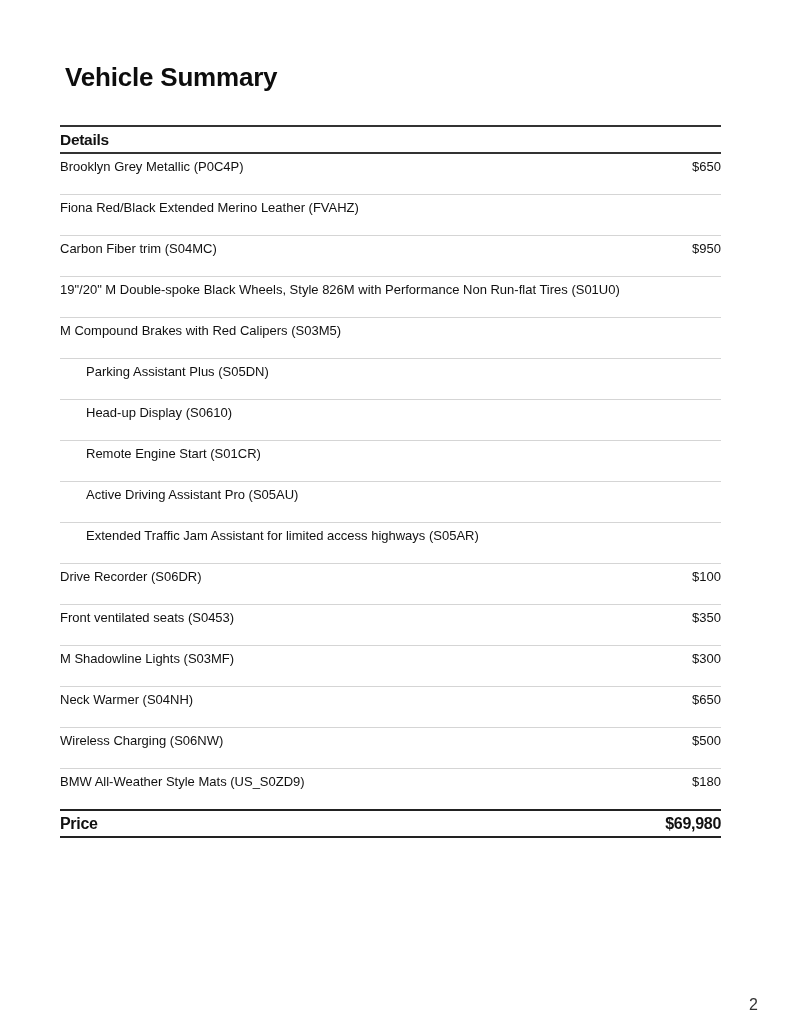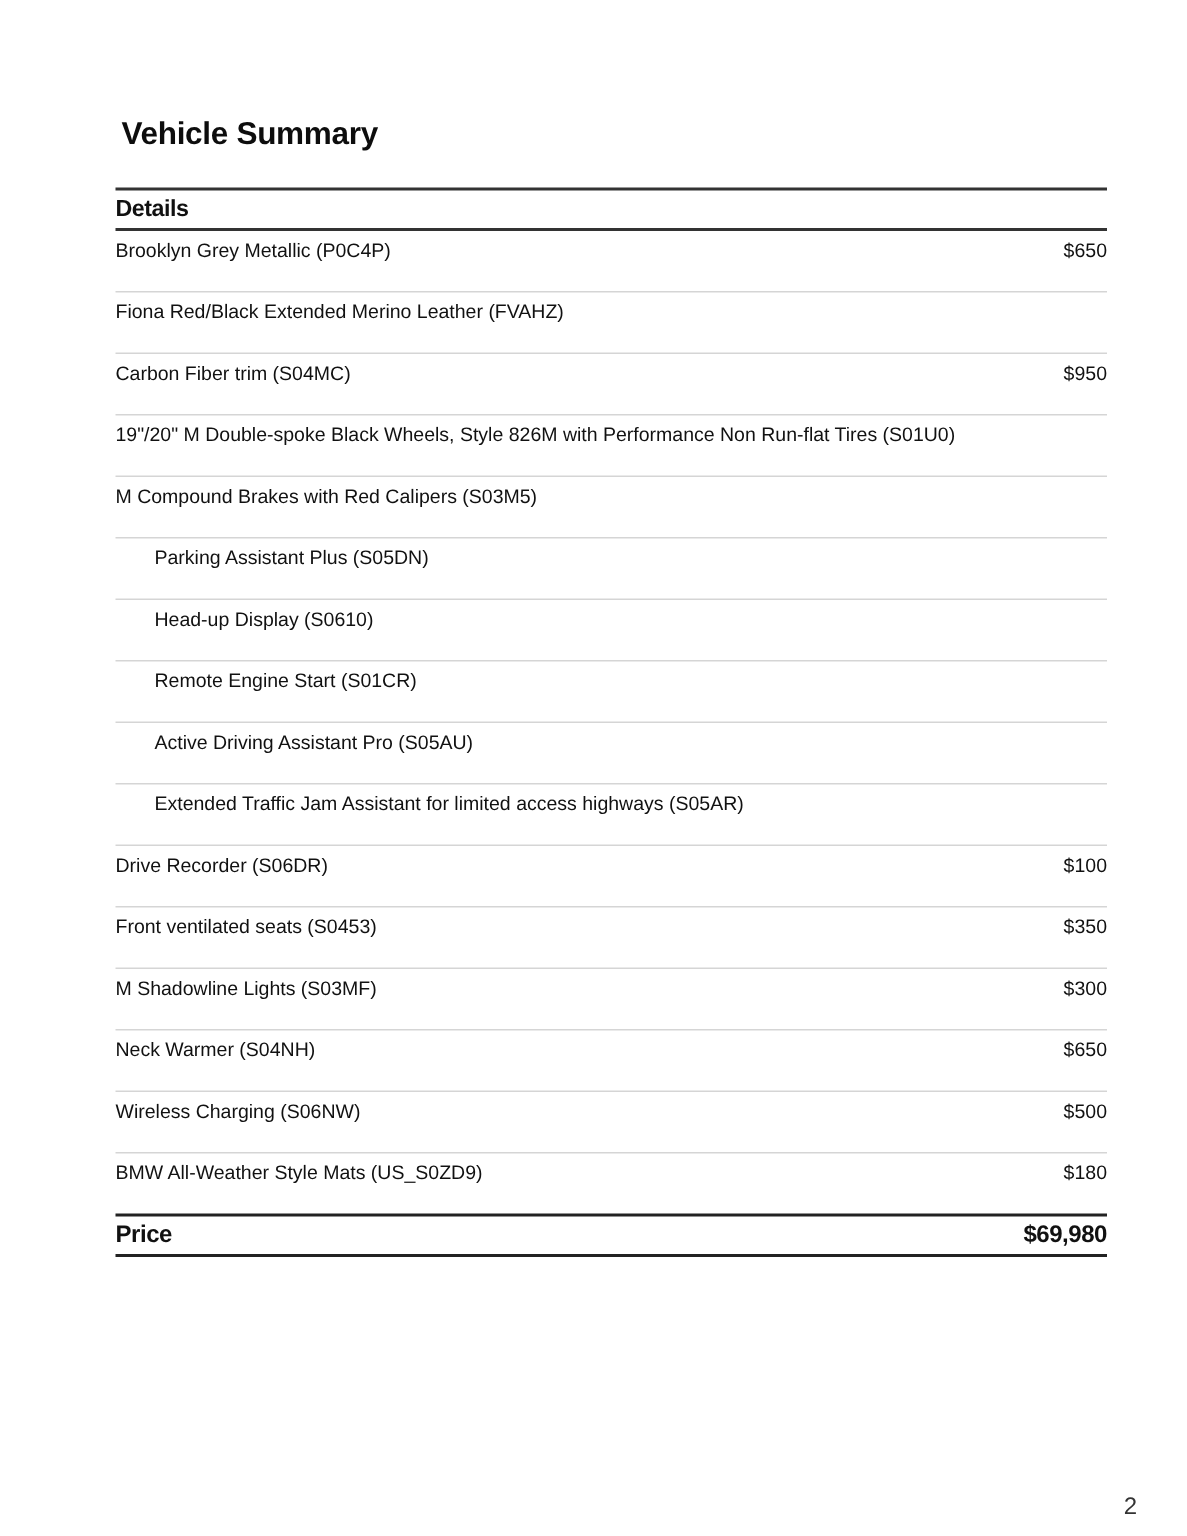--- a/index.html
+++ b/index.html
@@ -12,29 +12,29 @@
     height: 1024px;
     position: relative;
     font-family: "Liberation Sans", sans-serif;
     color: #111111;
     overflow: hidden;
   }
   .page-title {
     position: absolute;
     left: 65px;
     top: 62px;
-    margin: 16px;
-    font-size: 21px;
+    margin: 0;
+    font-size: 26px;
     font-weight: bold;
     letter-spacing: -0.2px;
     color: #0d0d0d;
   }
   .summary-table {
     position: absolute;
-    left: 77px;
+    left: 60px;
     top: 125px;
     width: 661px;
   }
   .section-header {
     border-top: 2px solid #333333;
     border-bottom: 2px solid #333333;
     height: 25px;
     display: flex;
     align-items: center;
     font-size: 15.5px;

